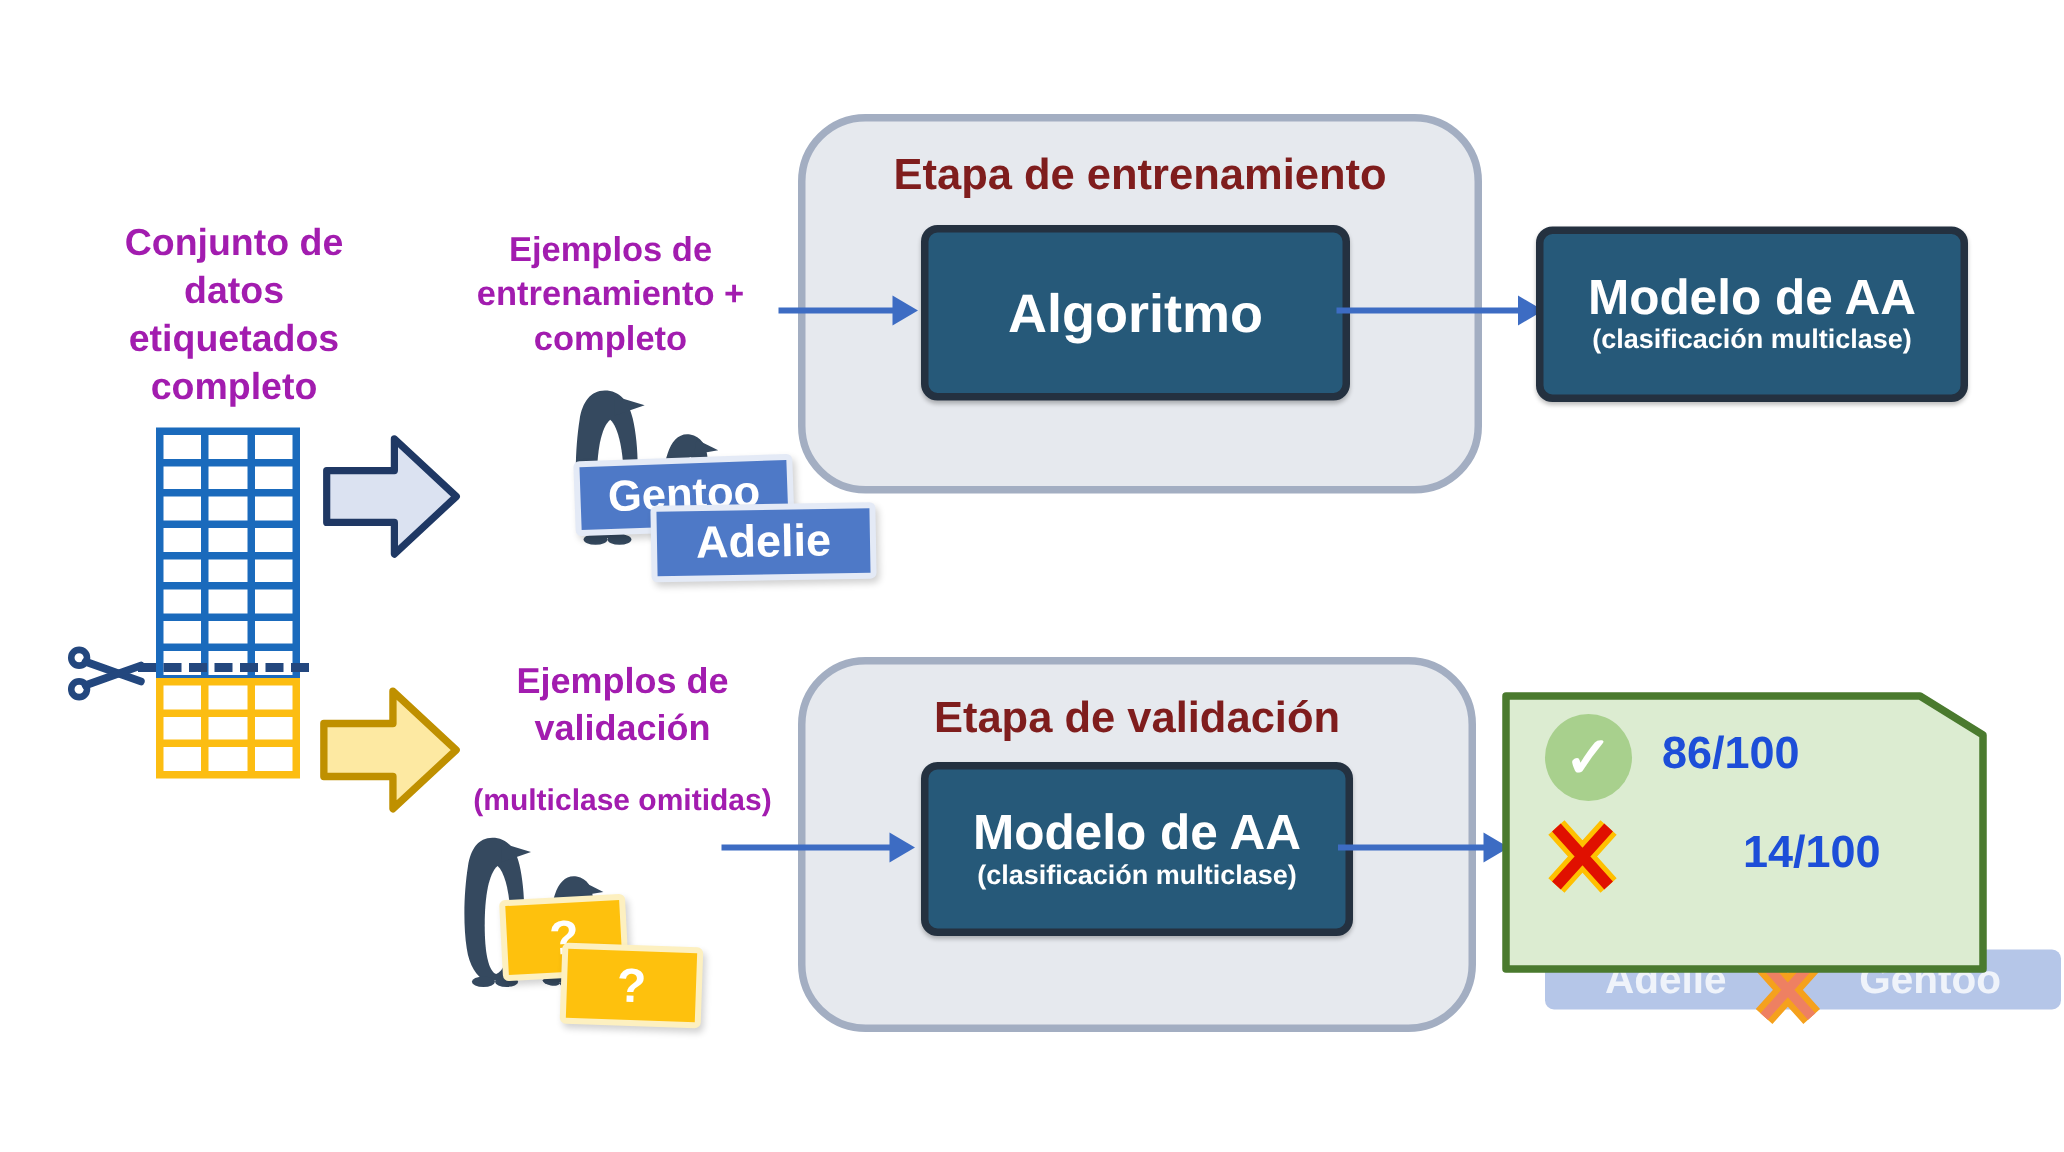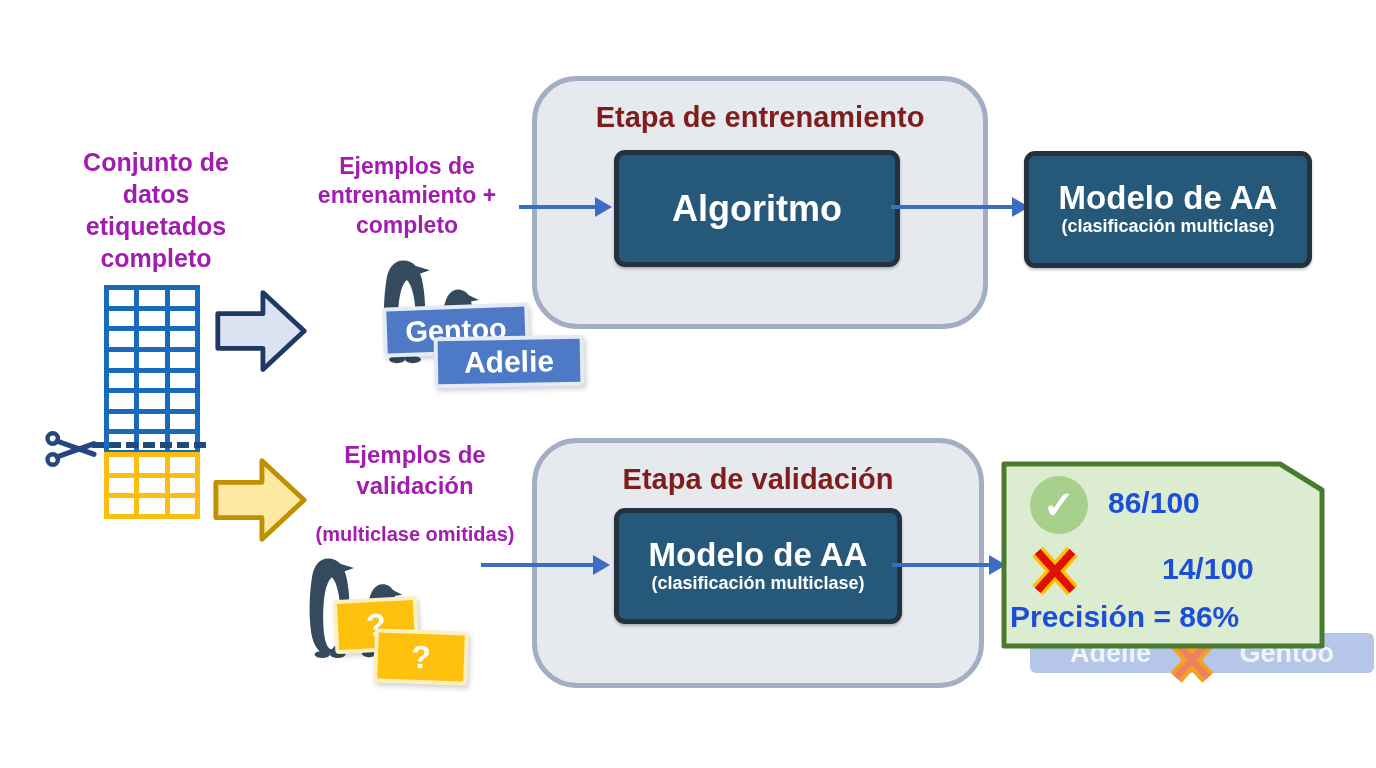--- a/index.html
+++ b/index.html
@@ -233,14 +233,13 @@
   <svg class="results-bg" viewBox="0 0 326 190" preserveAspectRatio="none">
     <polygon points="4,4 280,4 322,30 322,186 4,186" fill="#dcecd1" stroke="#4a7a2e" stroke-width="5" stroke-linejoin="round"></polygon>
   </svg>
   <div class="check-circle">✓</div>
   <div class="res-row-text res-correct">86/100</div>
   <svg class="x-red" viewBox="0 0 60 60">
     <path d="M12,10 L48,50 M48,10 L12,50" stroke="#ffc000" stroke-width="15" fill="none"></path>
     <path d="M12,10 L48,50 M48,10 L12,50" stroke="#e01000" stroke-width="8" fill="none"></path>
   </svg>
   <div class="res-row-text res-incorrect">14/100</div>
-  <div class="res-row-text res-accuracy">Precisión = 86%</div>
 </div>
 
 </body></html>

